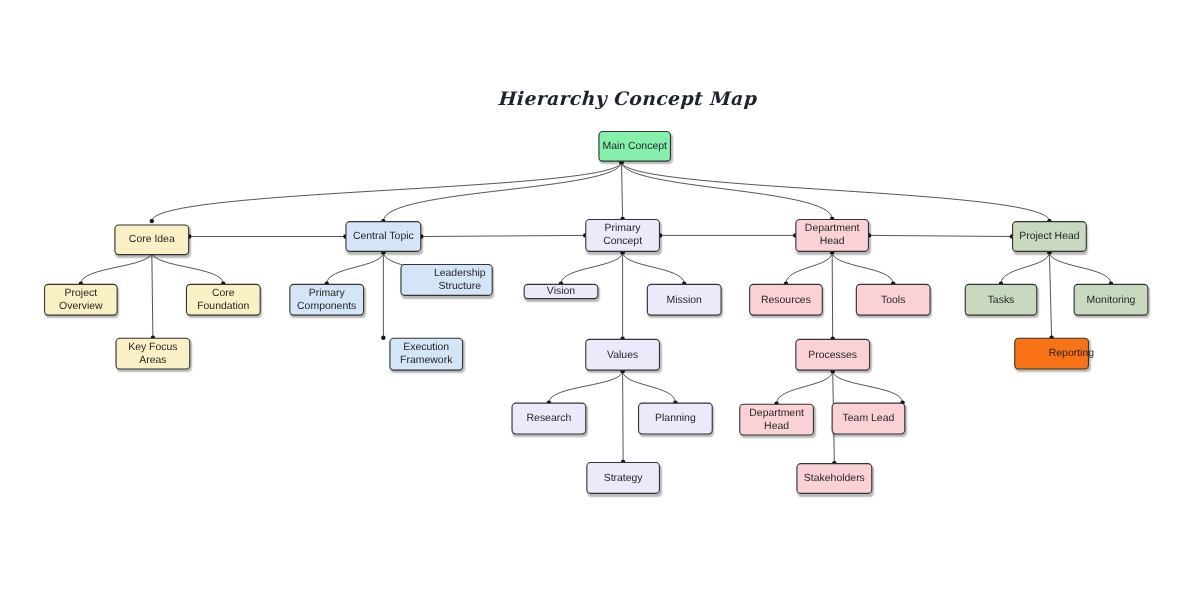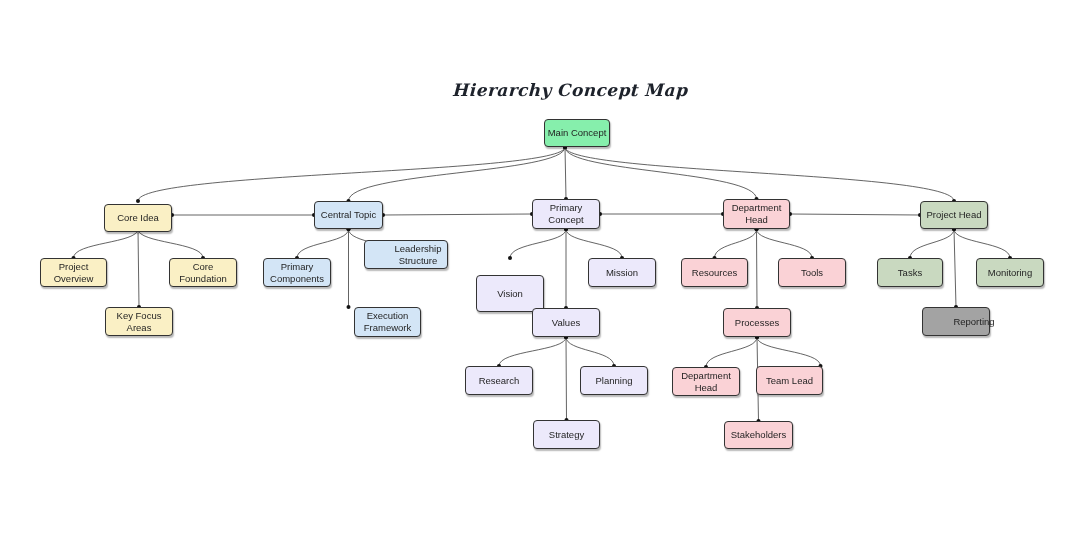--- a/index.html
+++ b/index.html
@@ -159,21 +159,21 @@
         <span>Components</span>
       </div>
       <div class="node" style="left: 364px; top: 240px; width: 84px; height: 29px; background: rgb(211, 229, 246); padding-left: 24px;">
         <span>Leadership</span>
         <span>Structure</span>
       </div>
       <div class="node" style="left: 315px; top: 307px; width: 67px; height: 30px; background: rgb(211, 229, 246); margin-left: 39px;">
         <span>Execution</span>
         <span>Framework</span>
       </div>
-      <div class="node" style="left: 476px; top: 258px; width: 68px; height: 37px; background: rgb(236, 233, 251); margin-top: 17px;">
+      <div class="node" style="left: 476px; top: 258px; width: 68px; height: 14px; background: rgb(236, 233, 251);">
         <span>Vision</span>
       </div>
       <div class="node" style="left: 588px; top: 258px; width: 68px; height: 29px; background: rgb(236, 233, 251);">
         <span>Mission</span>
       </div>
       <div class="node" style="left: 532px; top: 308px; width: 68px; height: 29px; background: rgb(236, 233, 251);">
         <span>Values</span>
       </div>
       <div class="node" style="left: 465px; top: 366px; width: 68px; height: 29px; background: rgb(236, 233, 251);">
         <span>Research</span>
@@ -202,18 +202,18 @@
       </div>
       <div class="node" style="left: 724px; top: 421px; width: 69px; height: 28px; background: rgb(250, 210, 214);">
         <span>Stakeholders</span>
       </div>
       <div class="node" style="left: 877px; top: 258px; width: 66px; height: 29px; background: rgb(201, 217, 192);">
         <span>Tasks</span>
       </div>
       <div class="node" style="left: 976px; top: 258px; width: 68px; height: 29px; background: rgb(201, 217, 192);">
         <span>Monitoring</span>
       </div>
-      <div class="node" style="left: 922px; top: 307px; width: 68px; height: 29px; background: #a3a3a3; padding-left: 36px;">
+      <div class="node" style="left: 922px; top: 307px; width: 68px; height: 29px; background: #f97316; padding-left: 36px;">
         <span>Reporting</span>
       </div>
     </div>
   <div class="title">Hierarchy Concept Map</div>
 </div>
 
 </body></html>

